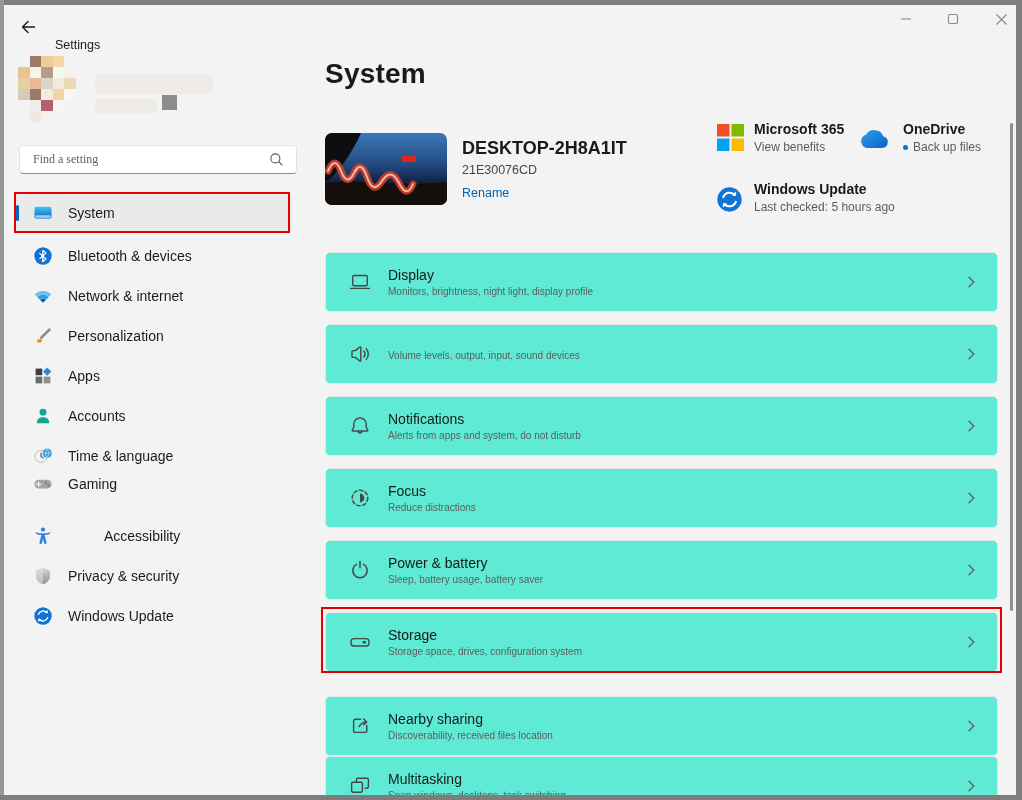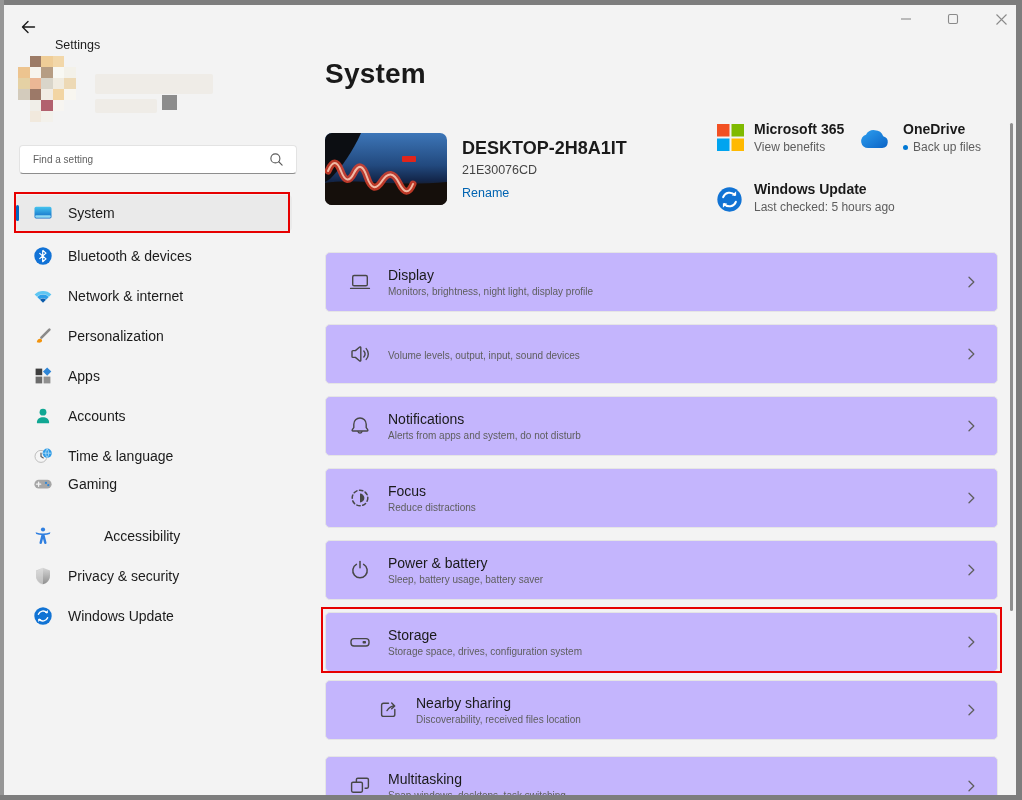--- a/index.html
+++ b/index.html
@@ -25,22 +25,22 @@
 
   
   .avatar { left:18px; top:56px; display:grid; grid-template-columns:repeat(5,11.6px); grid-auto-rows:11px; }
   .ghost { background:rgba(216,198,168,0.16); border-radius:2px; }
   .redacted-square { left:162px; top:95px; width:15px; height:15px; background:#8c8c8c; }
 
   
   .search-box { left:19px; top:145px; width:278px; height:29px; background:#ffffff;
     border:1px solid #e3e3e3; border-bottom:1px solid #8d8d8d; border-radius:4px;
     display:flex; align-items:center; padding:0 12px 0 13px; }
-  .search-box input { flex:1; border:none; outline:none; font-size:10px; color:#333;
-    font-family:Liberation Sans, sans-serif; background:transparent; }
+  .search-box input { flex:1; border:none; outline:none; font-size:12px; color:#333;
+    font-family:Liberation Serif, serif; background:transparent; }
   .search-box input::placeholder { color:#616161; opacity:1; }
 
   
   .nav { left:16px; top:195px; width:276px; }
   .nav-item { position:absolute; left:0; width:276px; height:36px; border-radius:4px;
     display:flex; align-items:center; padding-left:17px; cursor:pointer; }
   .nav-item.selected { background:#eaeaea; }
   .nav-item .pill { position:absolute; left:0; top:10px; width:3px; height:16px; border-radius:2px; background:#0067c0; display:none; }
   .nav-item.selected .pill { display:block; }
   .nav-item .icon { width:20px; height:20px; margin-right:15px; flex:0 0 auto; }
@@ -52,21 +52,21 @@
   .device-name { left:462px; top:138px; font-size:18px; font-weight:600; color:#1a1a1a; }
   .device-model { left:462px; top:163px; font-size:12.5px; color:#454545; }
   .rename-link { left:462px; top:186px; font-size:12.5px; color:#0063b1; cursor:pointer; }
 
   .qc-title { font-size:14px; font-weight:600; color:#1a1a1a; }
   .qc-sub { font-size:12px; color:#5d5d5d; margin-top:3px; }
   .qc-dot { display:inline-block; width:5px; height:5px; border-radius:50%; background:#0078d4; vertical-align:middle; margin-right:5px; }
 
   
   .rows { left:325px; top:252px; width:673px; }
-  .row-card { position:absolute; left:0; width:673px; height:60px; background:#c4b5fd;
+  .row-card { position:absolute; left:0; width:673px; height:60px; background:#5eead4;
     border:1px solid #e5e5e5; border-radius:5px; display:flex; align-items:center; cursor:pointer; }
   .row-card .row-icon { width:24px; height:24px; margin:0 16px 0 22px; flex:0 0 auto; }
   .row-text { flex:1; }
   .row-title { font-size:14px; color:#1a1a1a; }
   .row-sub { font-size:10px; color:#5e5e5e; margin-top:3px; }
   .row-chevron { width:16px; height:16px; margin-right:18px; flex:0 0 auto; }
 
   
   .annotation { position:absolute; border:2px solid #e60000; z-index:40; pointer-events:none; }
   .anno-system { left:14px; top:192px; width:276px; height:41px; }
@@ -433,21 +433,21 @@
         <span class="row-text">
           <div class="row-title">Storage</div>
           <div class="row-sub">Storage space, drives, configuration system</div>
         </span>
         <span class="row-chevron">
           <svg width="16" height="16" viewBox="0 0 16 16" fill="none" stroke="#5f5f5f" stroke-width="1.3" stroke-linecap="round" stroke-linejoin="round">
             <path d="M6 3.2 l4.8 4.8 L6 12.8"></path>
           </svg>
         </span>
       </div>
-      <div class="row-card" style="top: 428px; padding-left: 28px;">
+      <div class="row-card" style="top: 444px;">
         <span class="row-icon">
           <svg width="24" height="24" viewBox="0 0 24 24" fill="none" stroke="#474747" stroke-width="1.4" stroke-linecap="round" stroke-linejoin="round">
             <path d="M12.5 5.2 H7.6 a2 2 0 0 0-2 2 v9.2 a2 2 0 0 0 2 2 h9.2 a2 2 0 0 0 2-2 v-4.9"></path>
             <path d="M11 12.6 c2.6-3.8 4.6-4.6 7.6-4.7 m-2.9-2.8 l3 2.8 -3 2.8"></path>
           </svg>
         </span>
         <span class="row-text">
           <div class="row-title">Nearby sharing</div>
           <div class="row-sub">Discoverability, received files location</div>
         </span>

